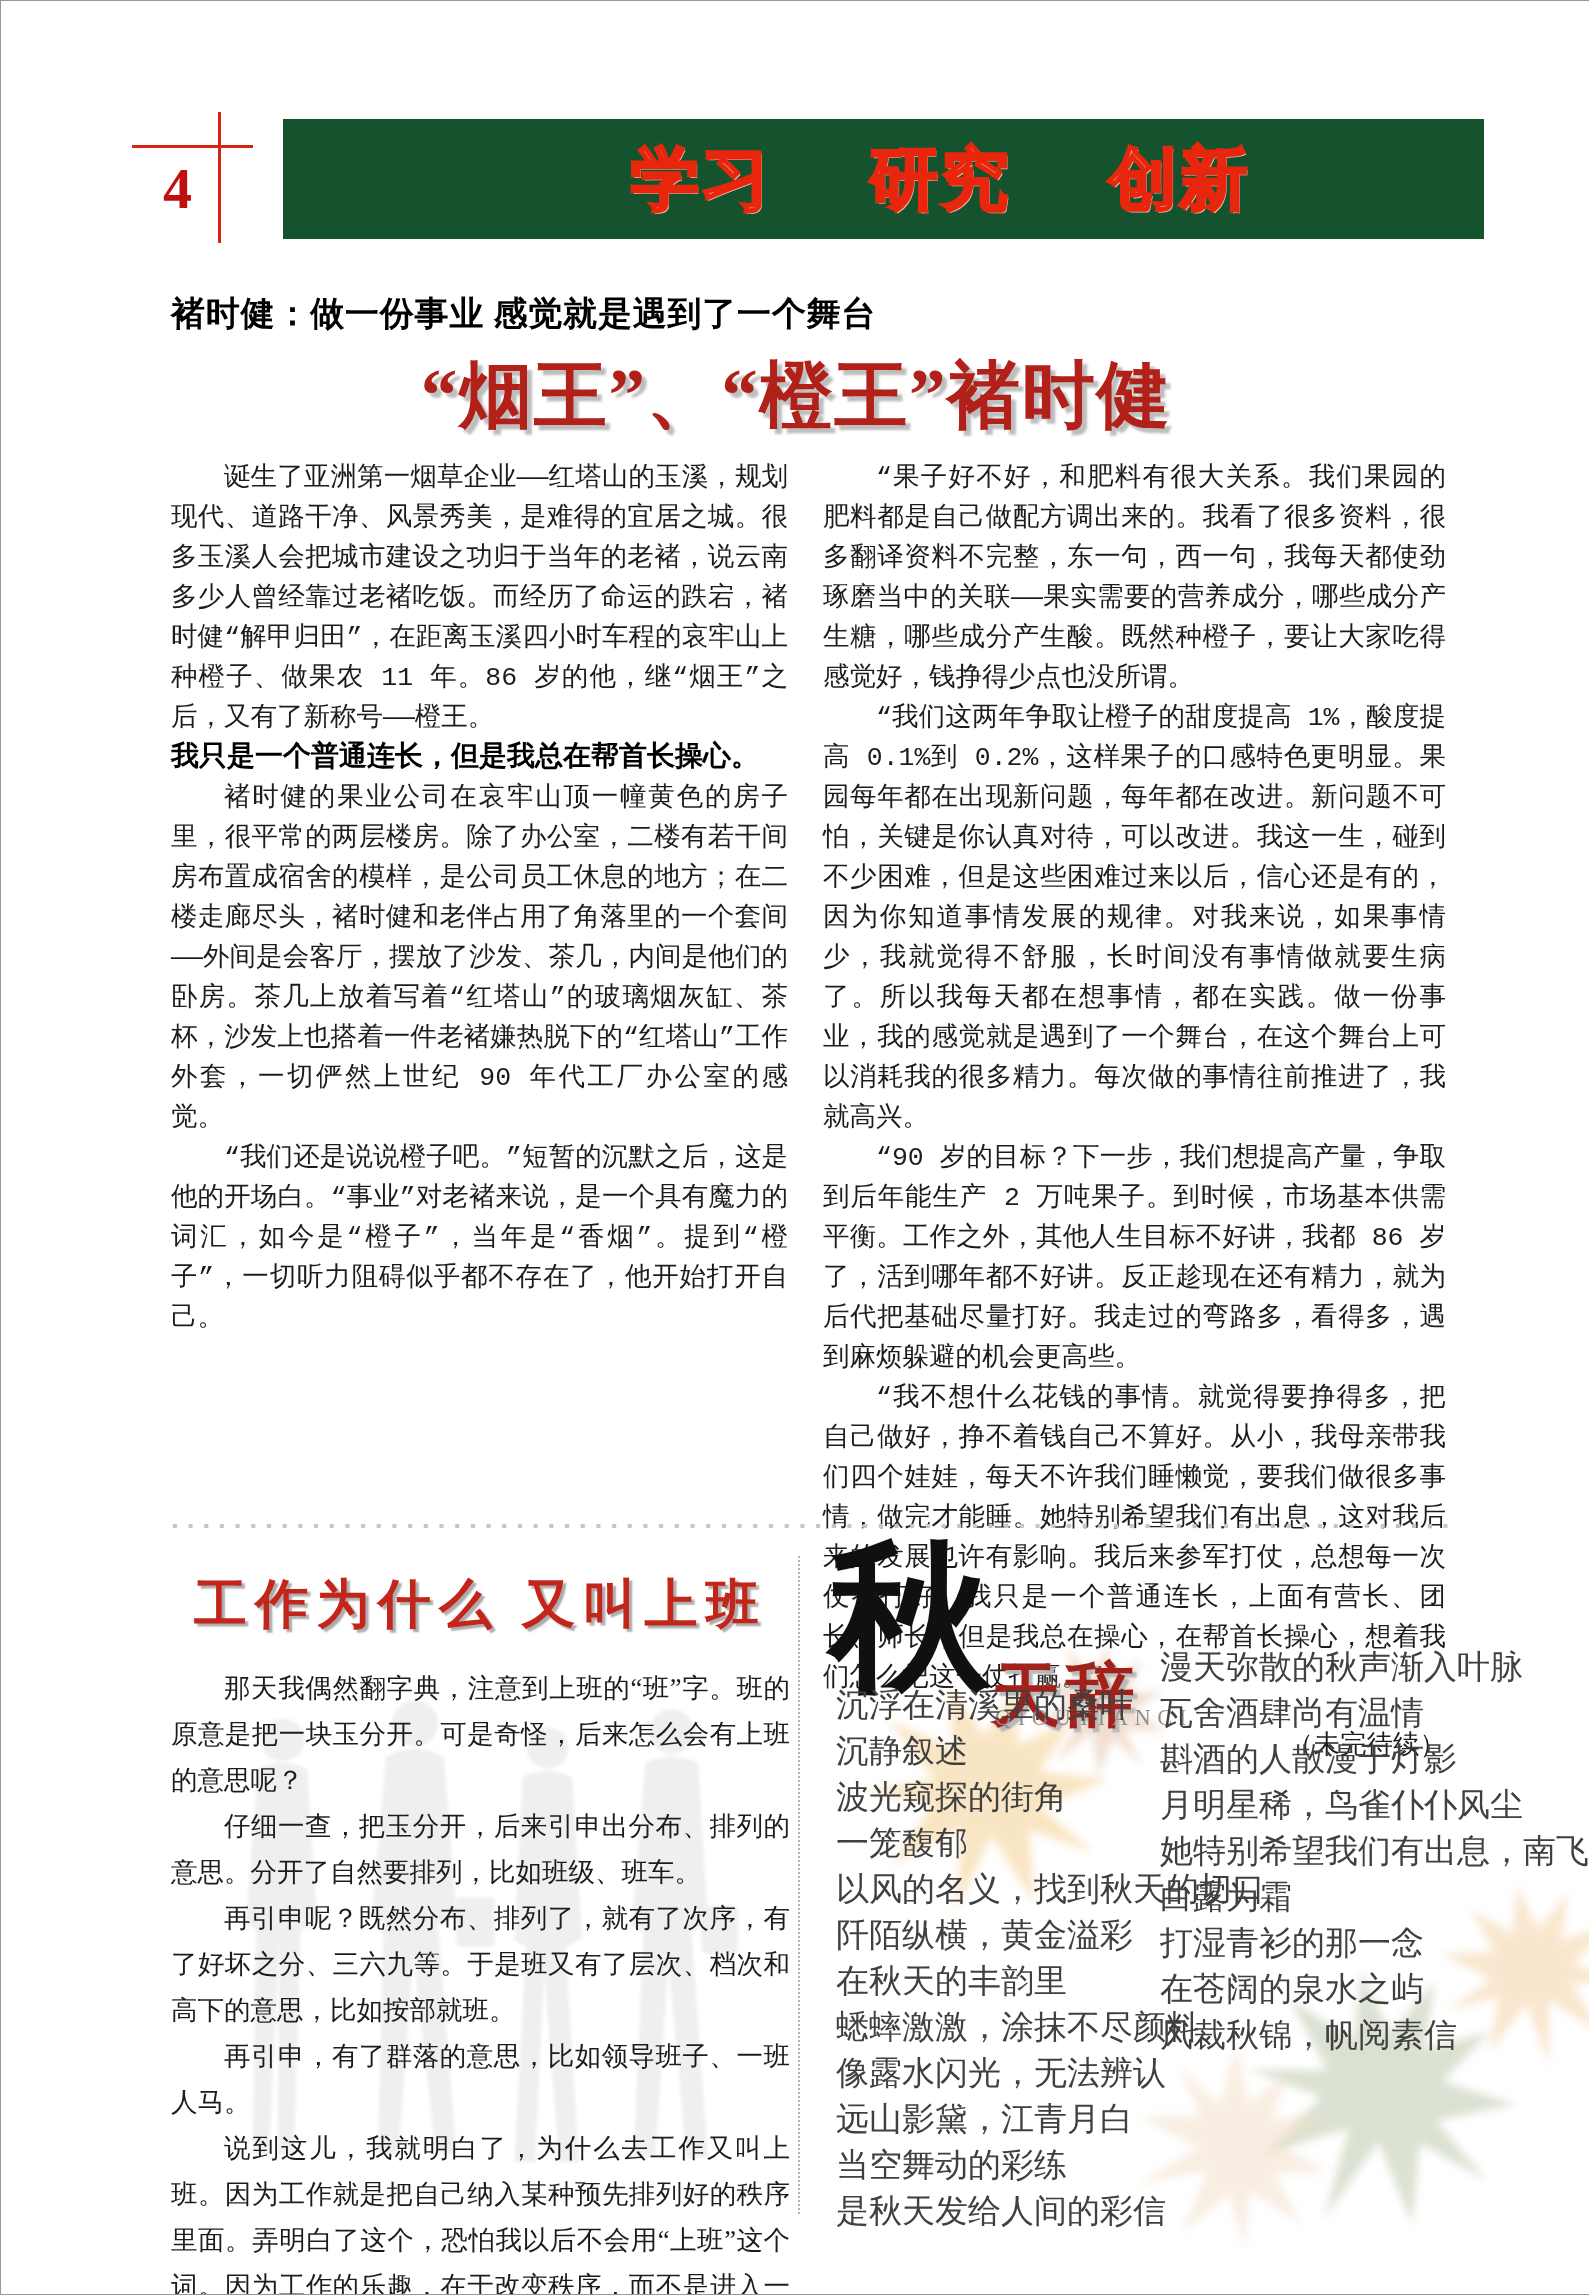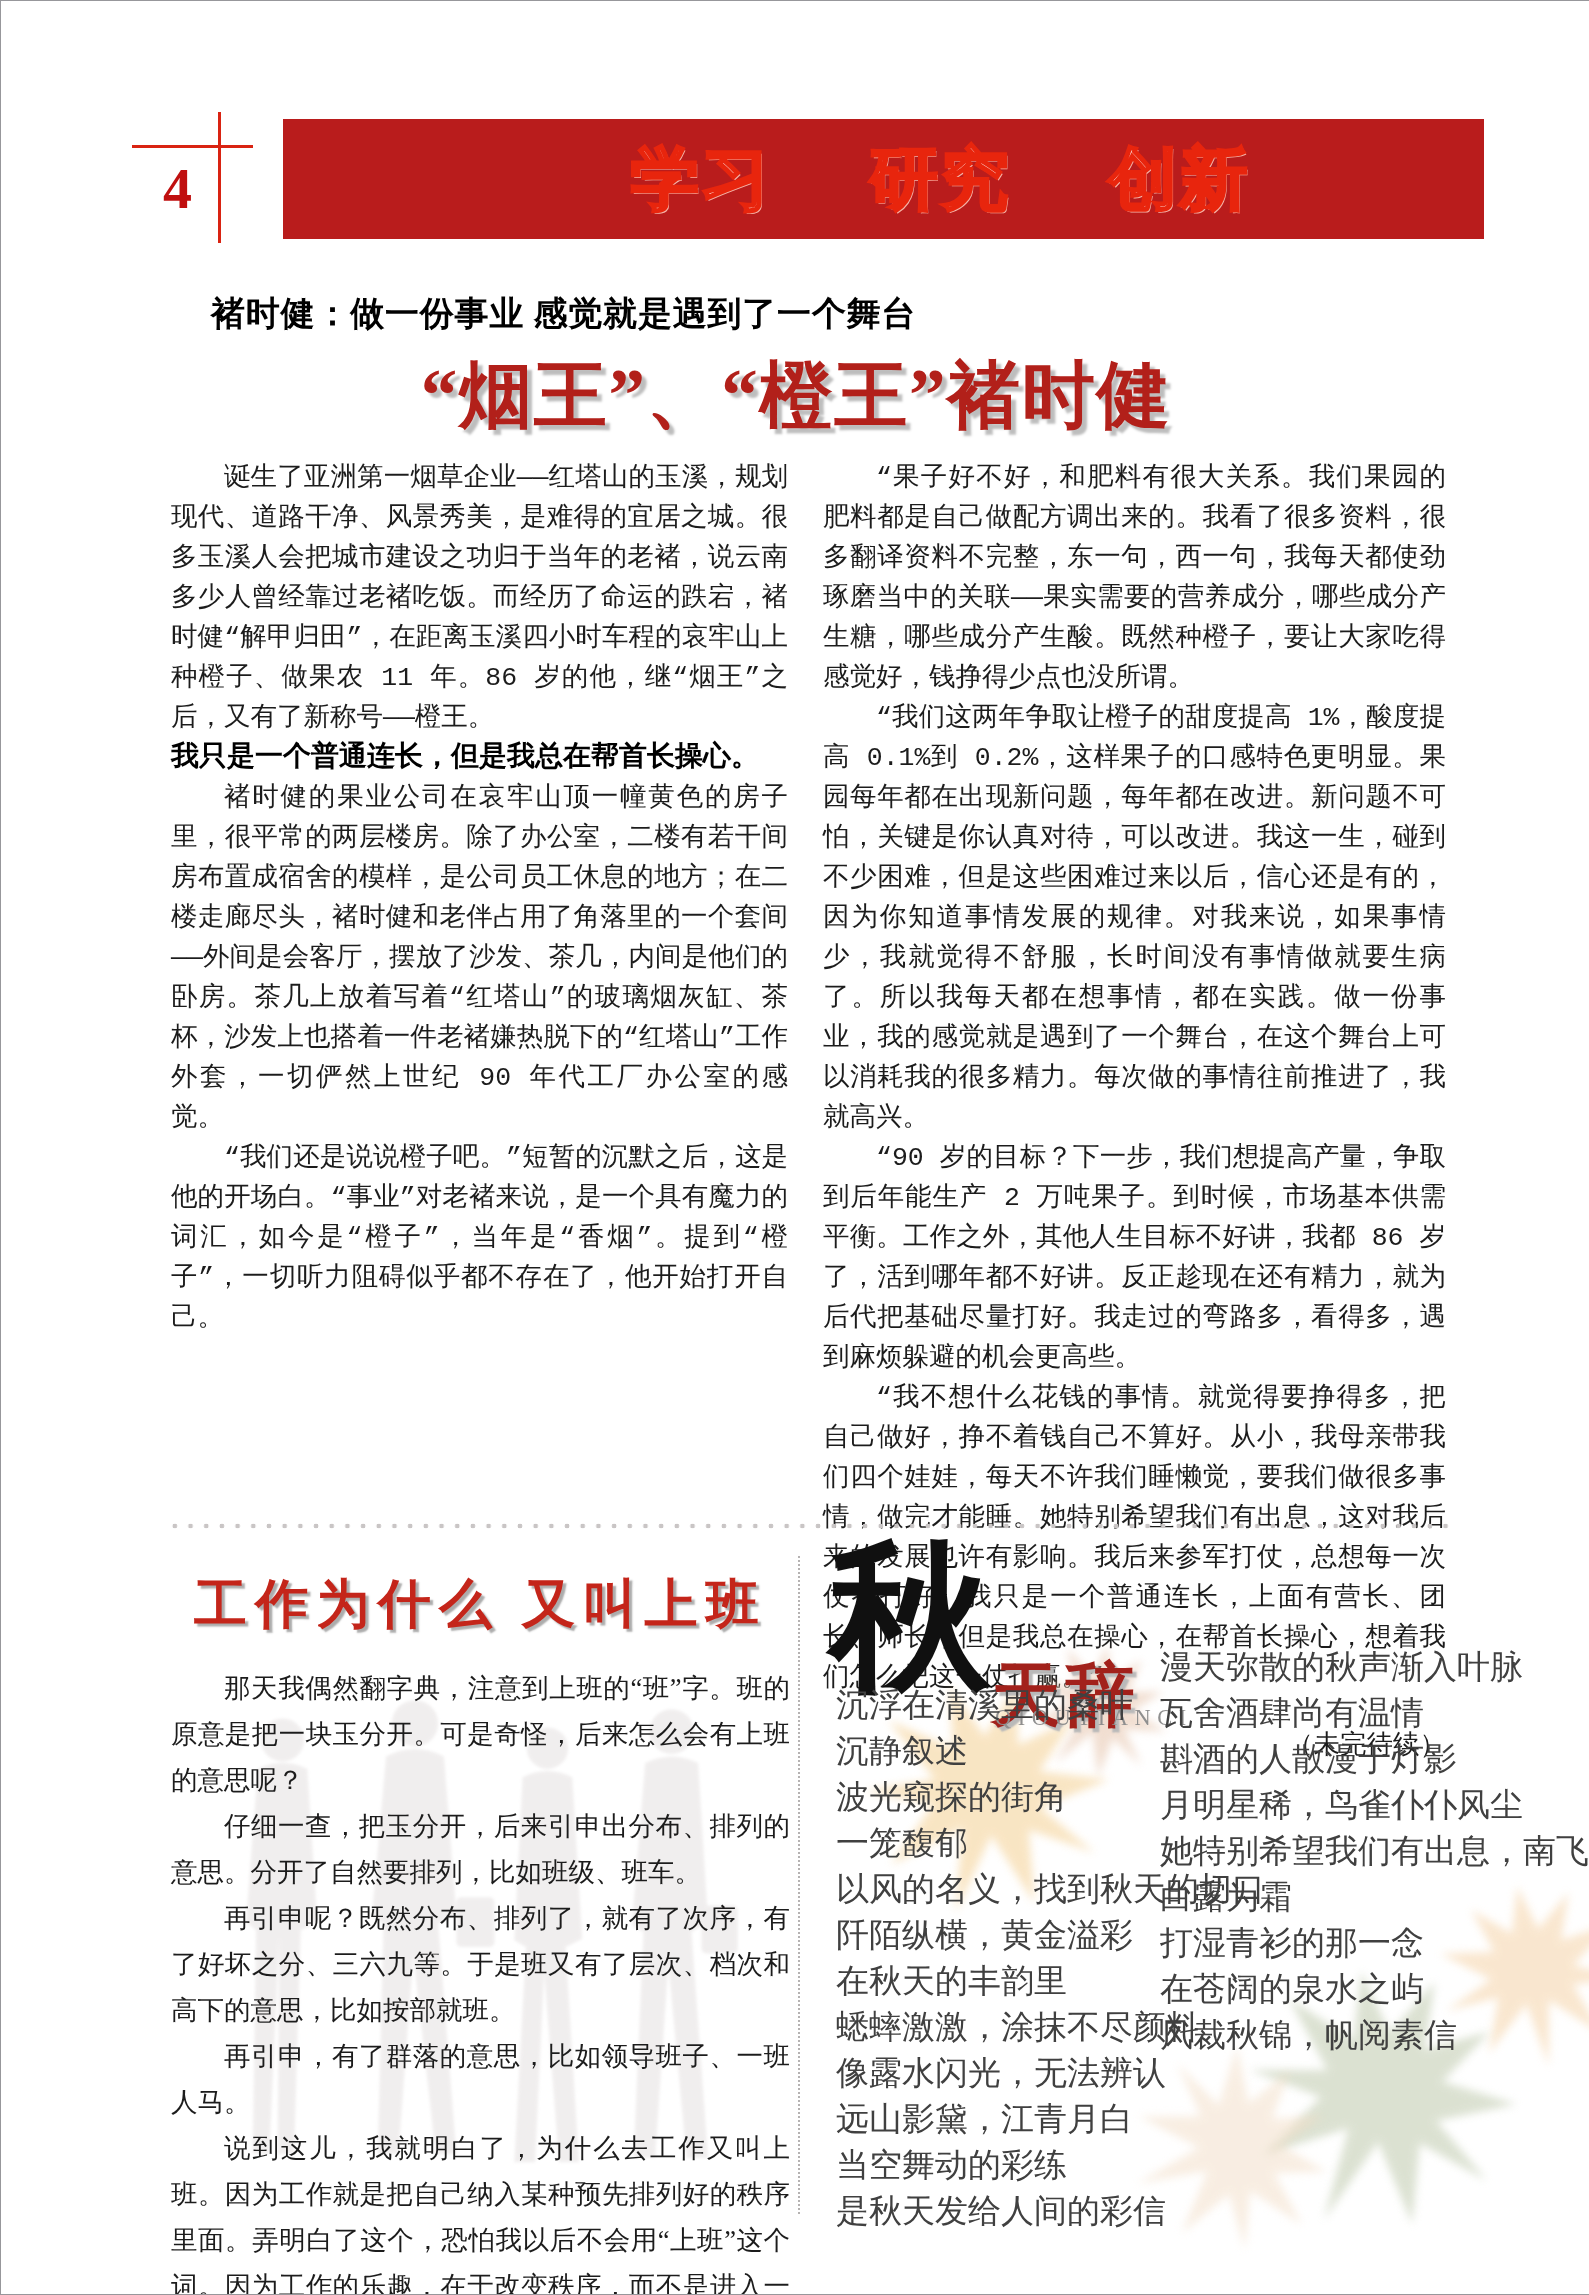--- a/index.html
+++ b/index.html
@@ -6,30 +6,30 @@
   #page{
     position:relative;width:1590px;height:2295px;background:#fff;
     overflow:hidden;box-sizing:border-box;border:1.7px solid #97979b;
     font-family:"Liberation Serif","DejaVu Serif",serif;color:#1c1c1c;
   }
   
   .crop-h{position:absolute;left:131px;top:144px;width:121px;height:2.5px;background:#d92312;}
   .crop-v{position:absolute;left:217px;top:111px;width:2.5px;height:131px;background:#d92312;}
   .page-number{position:absolute;left:162px;top:159px;font-size:58px;font-weight:bold;color:#c00f0f;line-height:1;}
   .masthead{
-    position:absolute;left:282px;top:118px;width:1201px;height:120px;background:#b91c1c;
+    position:absolute;left:282px;top:118px;width:1201px;height:120px;background:#14532d;
     display:flex;align-items:center;padding-left:348px;gap:98px;box-sizing:border-box;
   }
   .masthead span{
     font-family:"DejaVu Sans","Liberation Sans",sans-serif;
     font-size:68px;font-weight:800;color:#ffffff;letter-spacing:2.5px;
     -webkit-text-stroke:2.9px #e8250d;text-shadow:1.7px 1.7px 0 #f4b4a8;
   }
   
-  .kicker{position:absolute;left:170px;top:290px;font-size:34px;font-weight:bold;color:#000;letter-spacing:0.8px;margin-left:40px;}
+  .kicker{position:absolute;left:170px;top:290px;font-size:34px;font-weight:bold;color:#000;letter-spacing:0.8px;}
   .main-title{
     position:absolute;left:0;top:353px;width:1590px;text-align:center;
     font-size:73px;font-weight:bold;color:#b2201a;letter-spacing:1.7px;
     text-shadow:5px 5px 2.5px #bdbdbd;line-height:1.15;
   }
   
   .article-col{position:absolute;top:457px;}
   .article-col.left{left:170px;width:617px;}
   .article-col.right{left:822px;width:623px;}
   .article-col p{margin:0;font-size:26.5px;line-height:40px;text-align:justify;text-indent:2em;color:#1c1c1c;font-family:Liberation Mono, monospace;}

